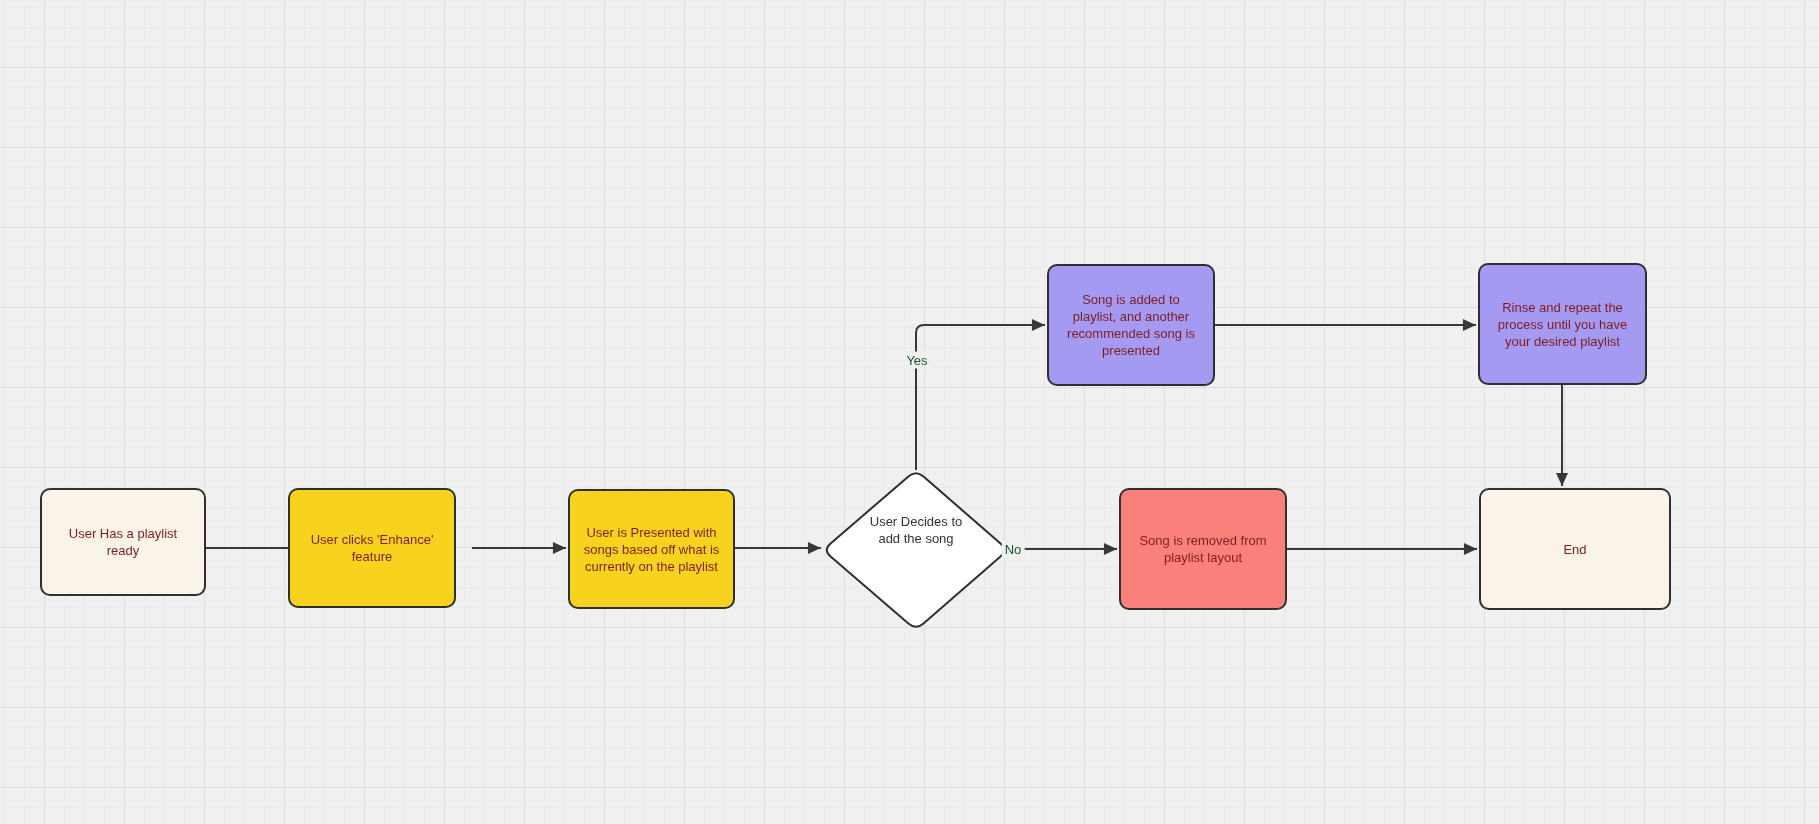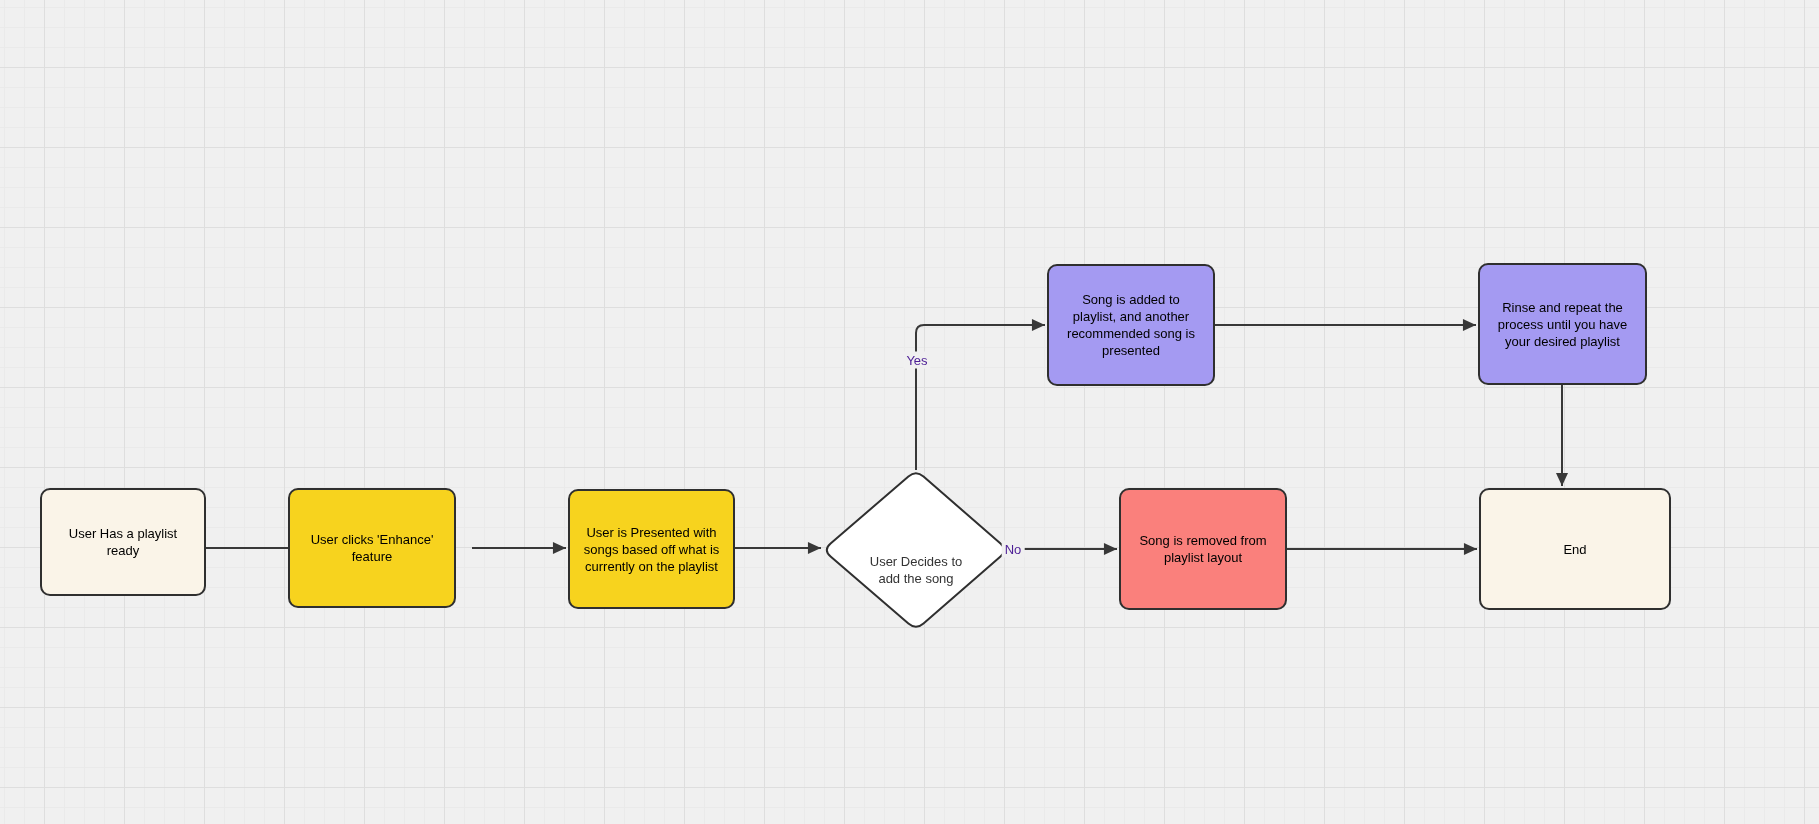--- a/index.html
+++ b/index.html
@@ -38,48 +38,48 @@
     box-sizing: border-box;
     border: 2px solid #2F2F2F;
     border-radius: 10px;
     display: flex;
     align-items: center;
     justify-content: center;
     text-align: center;
     padding: 6px 10px;
     font-size: 13px;
     line-height: 17px;
-    color: #000000;
+    color: #7f1d1d;
   }
 
   .node-start     { left: 40px;   top: 488px; width: 166px; height: 108px; background: #FAF4E8; }
   .node-enhance   { left: 288px;  top: 488px; width: 168px; height: 120px; background: #F7D31E; }
   .node-presented { left: 568px;  top: 489px; width: 167px; height: 120px; background: #F7D31E; }
   .node-removed   { left: 1119px; top: 488px; width: 168px; height: 122px; background: #FA807C; }
   .node-end       { left: 1479px; top: 488px; width: 192px; height: 122px; background: #FAF4E8; }
   .node-added     { left: 1047px; top: 264px; width: 168px; height: 122px; background: #A49AF2; }
   .node-rinse     { left: 1478px; top: 263px; width: 169px; height: 122px; background: #A49AF2; }
 
   .diamond-shape { fill: #FFFFFF; stroke: #2F2F2F; stroke-width: 2; }
   .diamond-label {
     position: absolute;
-    left: 866px; top: 520px;
+    left: 866px; top: 480px;
     width: 100px; height: 100px;
     display: flex; align-items: center; justify-content: center;
     text-align: center;
     font-size: 13px; line-height: 17px; color: #333333;
   }
 
   .edge-label {
     position: absolute;
     transform: translate(-50%, -50%);
     background: #F0F0F0;
     padding: 1px 3px;
     font-size: 13px;
-    color: #4c1d95;
+    color: #14532d;
     white-space: nowrap;
   }
   .edge-label-yes { left: 917px; top: 360px; }
   .edge-label-no  { left: 1013px; top: 549px; }
 </style>
 </head>
 <body>
 
 <div class="canvas">
 

